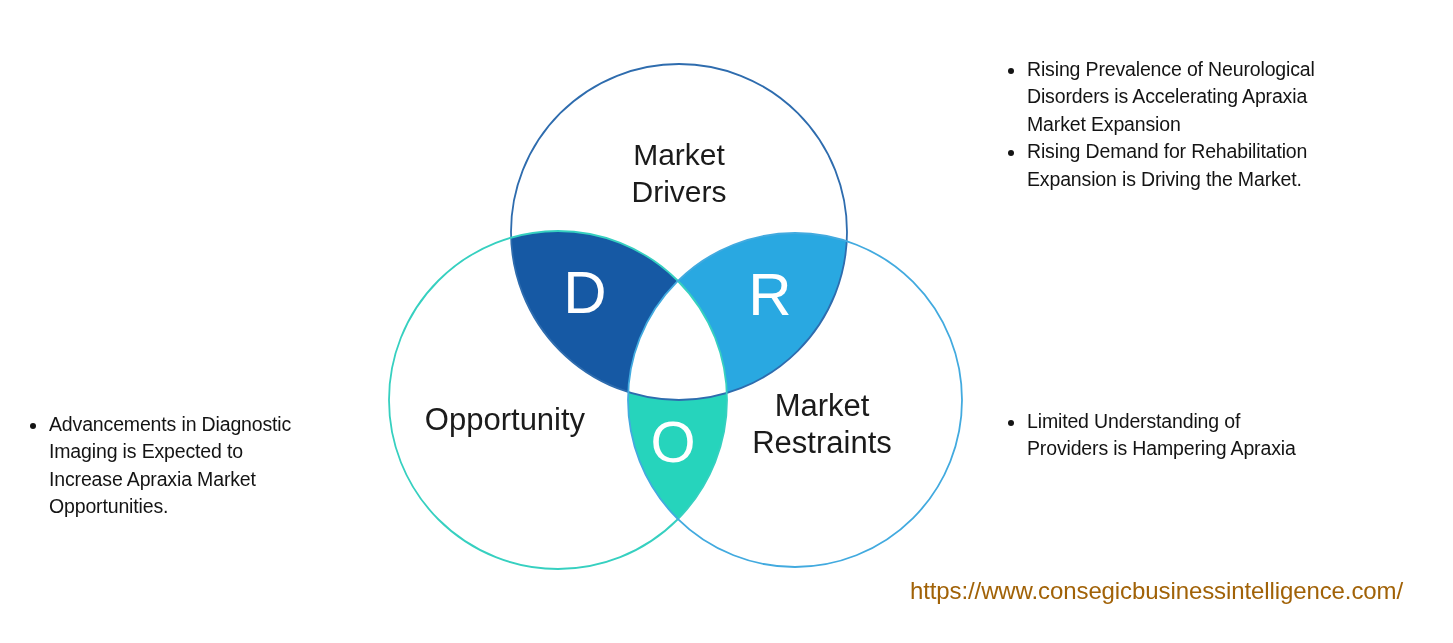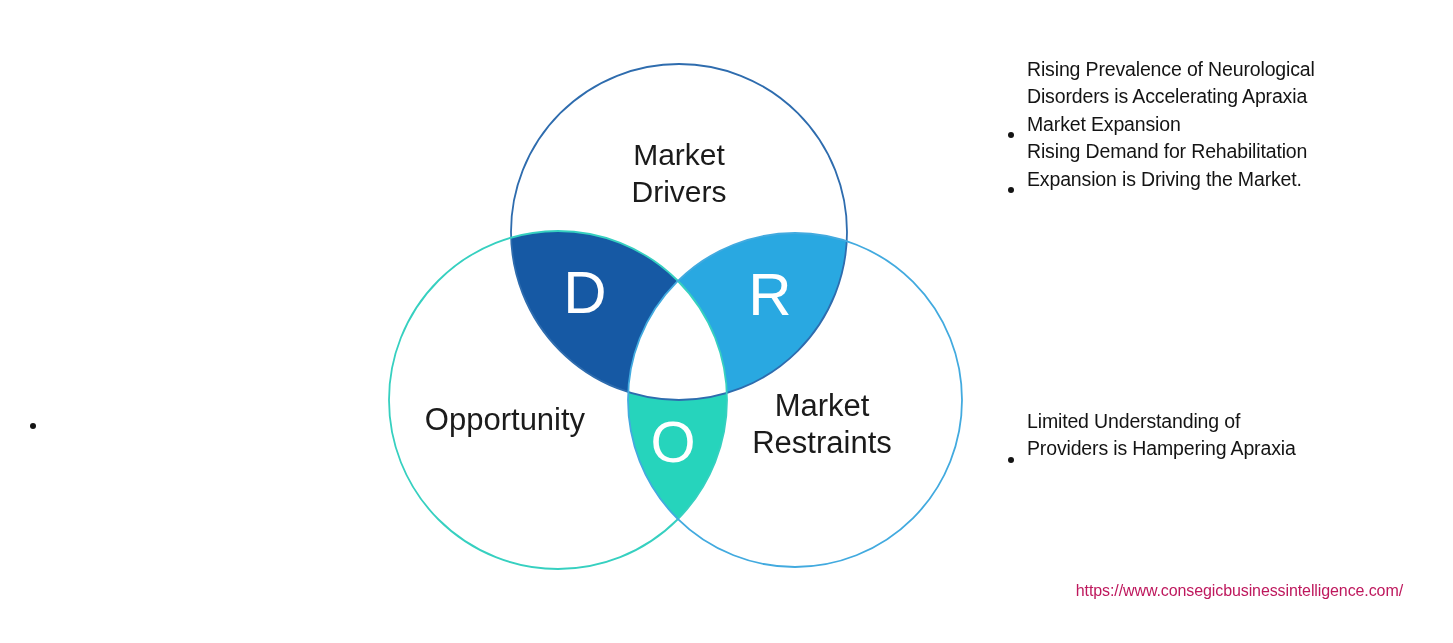--- a/index.html
+++ b/index.html
@@ -30,21 +30,21 @@
   }
   .bullet-block {
     position: absolute;
     color: #141414;
     font-size: 19.5px;
     line-height: 27.4px;
     letter-spacing: -0.15px;
   }
   .bullet-item {
     display: flex;
-    align-items: flex-end;
+    align-items: flex-start;
   }
   .bullet-item + .bullet-item {
     margin-top: 0;
   }
   .bullet-dot {
     flex: 0 0 auto;
     width: 6px;
     height: 6px;
     border-radius: 50%;
     background: #141414;
@@ -54,23 +54,23 @@
   .bullet-lines {
     display: block;
   }
   .block-drivers   { left: 1008px; top: 56px;  width: 430px; }
   .block-opportunity { left: 30px;  top: 411px; width: 360px; }
   .block-restraints  { left: 1008px; top: 408px; width: 430px; }
   .source-url {
     position: absolute;
     top: 579px;
     right: 50px;
-    font-size: 16px;
+    font-size: 24px;
     line-height: 24px;
-    color: #be185d;
+    color: #a16207;
     letter-spacing: -0.1px;
   }
 </style>
 </head>
 <body>
 
 <div class="canvas">
 
   <svg class="venn-svg" width="1453" height="643" viewBox="0 0 1453 643">
     <defs>
@@ -132,20 +132,26 @@
       <div class="bullet-lines">
         <div>Rising Demand for Rehabilitation</div>
         <div>Expansion is Driving the Market.</div>
       </div>
     </div>
   </div>
 
   <div class="bullet-block block-opportunity">
     <div class="bullet-item">
       <span class="bullet-dot"></span>
+      <div class="bullet-lines">
+        <div>Advancements in Diagnostic</div>
+        <div>Imaging is Expected to</div>
+        <div>Increase Apraxia Market</div>
+        <div>Opportunities.</div>
+      </div>
     </div>
   </div>
 
   <div class="bullet-block block-restraints">
     <div class="bullet-item">
       <span class="bullet-dot"></span>
       <div class="bullet-lines">
         <div>Limited Understanding of</div>
         <div>Providers is Hampering Apraxia</div>
       </div>

